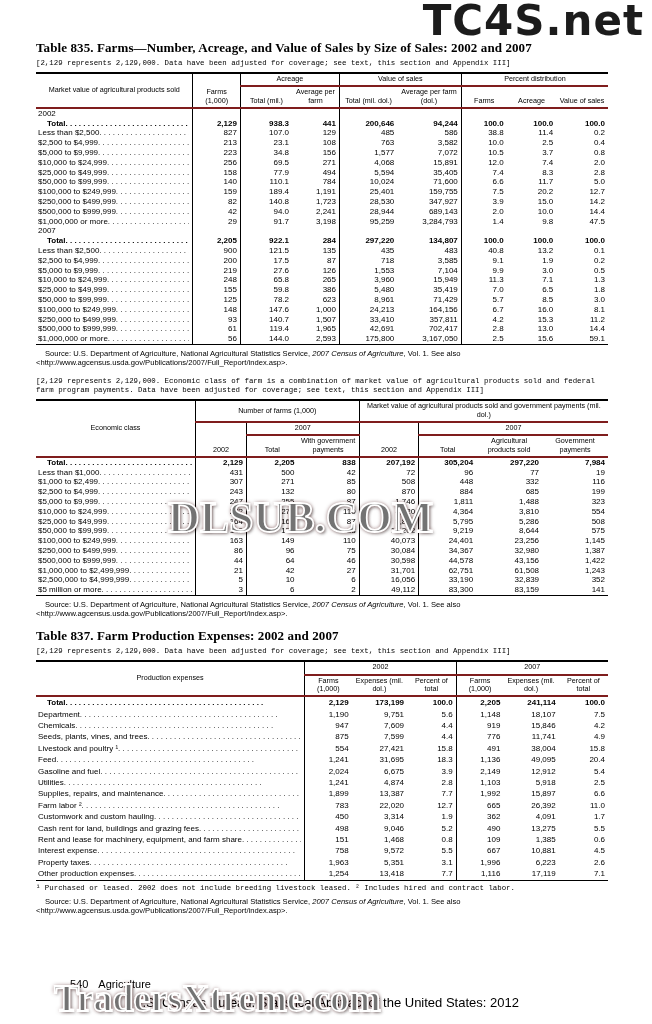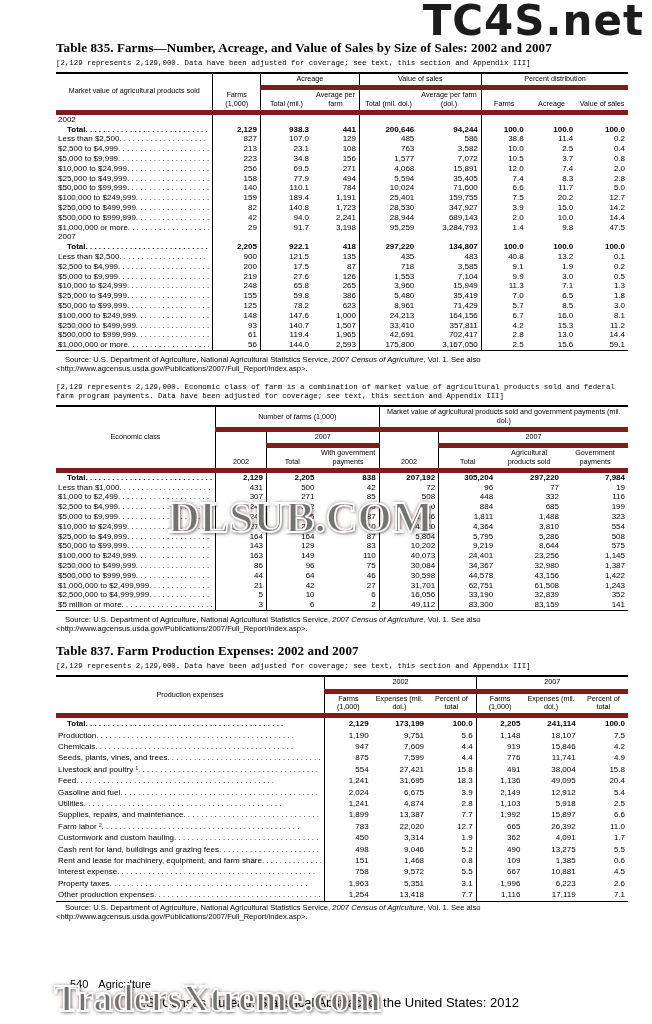--- a/index.html
+++ b/index.html
@@ -1,29 +1,29 @@
 <!DOCTYPE html>
 <html><head>
 <meta charset="utf-8">
 <style>
   * { margin:0; padding:0; box-sizing:border-box; }
   html,body { width:652px; height:1024px; }
   body { background:#fff; color:#000; font-family:"Liberation Sans",sans-serif; position:relative; overflow:hidden; }
-  .page { position:absolute; inset:0; padding:40px 24px 0 36px;margin-left:20px; }
+  .page { position:absolute; inset:0; padding:40px 44px 0 36px; }
 
   .tbl-title { font-family:"Liberation Serif",serif; font-weight:bold; font-size:13px; line-height:16px; letter-spacing:.1px; }
   .note { font-size:7.4px; line-height:9px; margin:3px 0 4px;font-family:Liberation Mono, monospace; }
   .source { font-size:7.6px; line-height:9.2px; margin:4px 0 0; text-indent:9px; }
   .source em { }
   section { margin-bottom:10px; }
 
   table.t { width:100%; border-collapse:collapse; table-layout:fixed;
             border-top:2px solid #000; border-bottom:1px solid #000; }
   table.t th { font-size:7.2px; font-weight:normal; text-align:center; vertical-align:bottom;
-               padding:1px 2px 2px; border-bottom:5px solid #7f1d1d; line-height:1.15; }
+               padding:1px 2px 2px; border-bottom:2px solid #7f1d1d; line-height:1.15; }
   table.t th.grp { vertical-align:middle; }
   table.t th.stubh { vertical-align:middle; }
   table.t td { font-size:8px; line-height:9.8px; padding:0 3px 0 2px; text-align:right;
                white-space:nowrap; overflow:hidden; }
   table.t837 td { line-height:11.4px; }
   table.t td.stub { text-align:left; padding-left:2px; }
   .stubw { display:flex; align-items:baseline; overflow:hidden; }
   .lab { white-space:nowrap; }
   .dots { flex:1; overflow:hidden; white-space:nowrap; }
   .dots::after { content:" . . . . . . . . . . . . . . . . . . . . . . . . . . . . . . . . . . . . . . . . . . . . ."; }
@@ -297,21 +297,21 @@
           </tr>
           <tr class="bold ind">
             <td class="stub">
               <div class="stubw">
                 <span class="lab">Total</span>
                 <span class="dots"></span>
               </div>
             </td>
             <td class="gb">2,205</td>
             <td class="gb">922.1</td>
-            <td>418</td>
+            <td>284</td>
             <td class="gb">297,220</td>
             <td>134,807</td>
             <td class="gb">100.0</td>
             <td>100.0</td>
             <td>100.0</td>
           </tr>
           <tr>
             <td class="stub">
               <div class="stubw">
                 <span class="lab">Less than $2,500</span>
@@ -764,21 +764,21 @@
             <td class="gb">2,129</td>
             <td>173,199</td>
             <td>100.0</td>
             <td class="gb">2,205</td>
             <td>241,114</td>
             <td>100.0</td>
           </tr>
           <tr>
             <td class="stub">
               <div class="stubw">
-                <span class="lab">Production</span>
+                <span class="lab">Department</span>
                 <span class="dots"></span>
               </div>
             </td>
             <td class="gb">1,190</td>
             <td>9,751</td>
             <td>5.6</td>
             <td class="gb">1,148</td>
             <td>18,107</td>
             <td>7.5</td>
           </tr>
@@ -973,20 +973,21 @@
             </td>
             <td class="gb">1,254</td>
             <td>13,418</td>
             <td>7.7</td>
             <td class="gb">1,116</td>
             <td>17,119</td>
             <td>7.1</td>
           </tr>
         </tbody>
     </table>
+    <p class="note" style="margin-top:3px;">¹ Purchased or leased. 2002 does not include breeding livestock leased. ² Includes hired and contract labor.</p>
     <p class="source" style="margin-top:1px;"><span>Source: U.S. Department of Agriculture, National Agricultural Statistics Service, </span><em>2007 Census of Agriculture</em><span>, Vol. 1. See also &lt;http://www.agcensus.usda.gov/Publications/2007/Full_Report/index.asp&gt;.</span></p>
   </section>
 
 </div>
 
 <div class="footer-left">
   <span class="pgnum">540</span><span>Agriculture</span>
 </div>
 <div class="footer-center">U.S. Census Bureau, Statistical Abstract of the United States: 2012</div>
 

